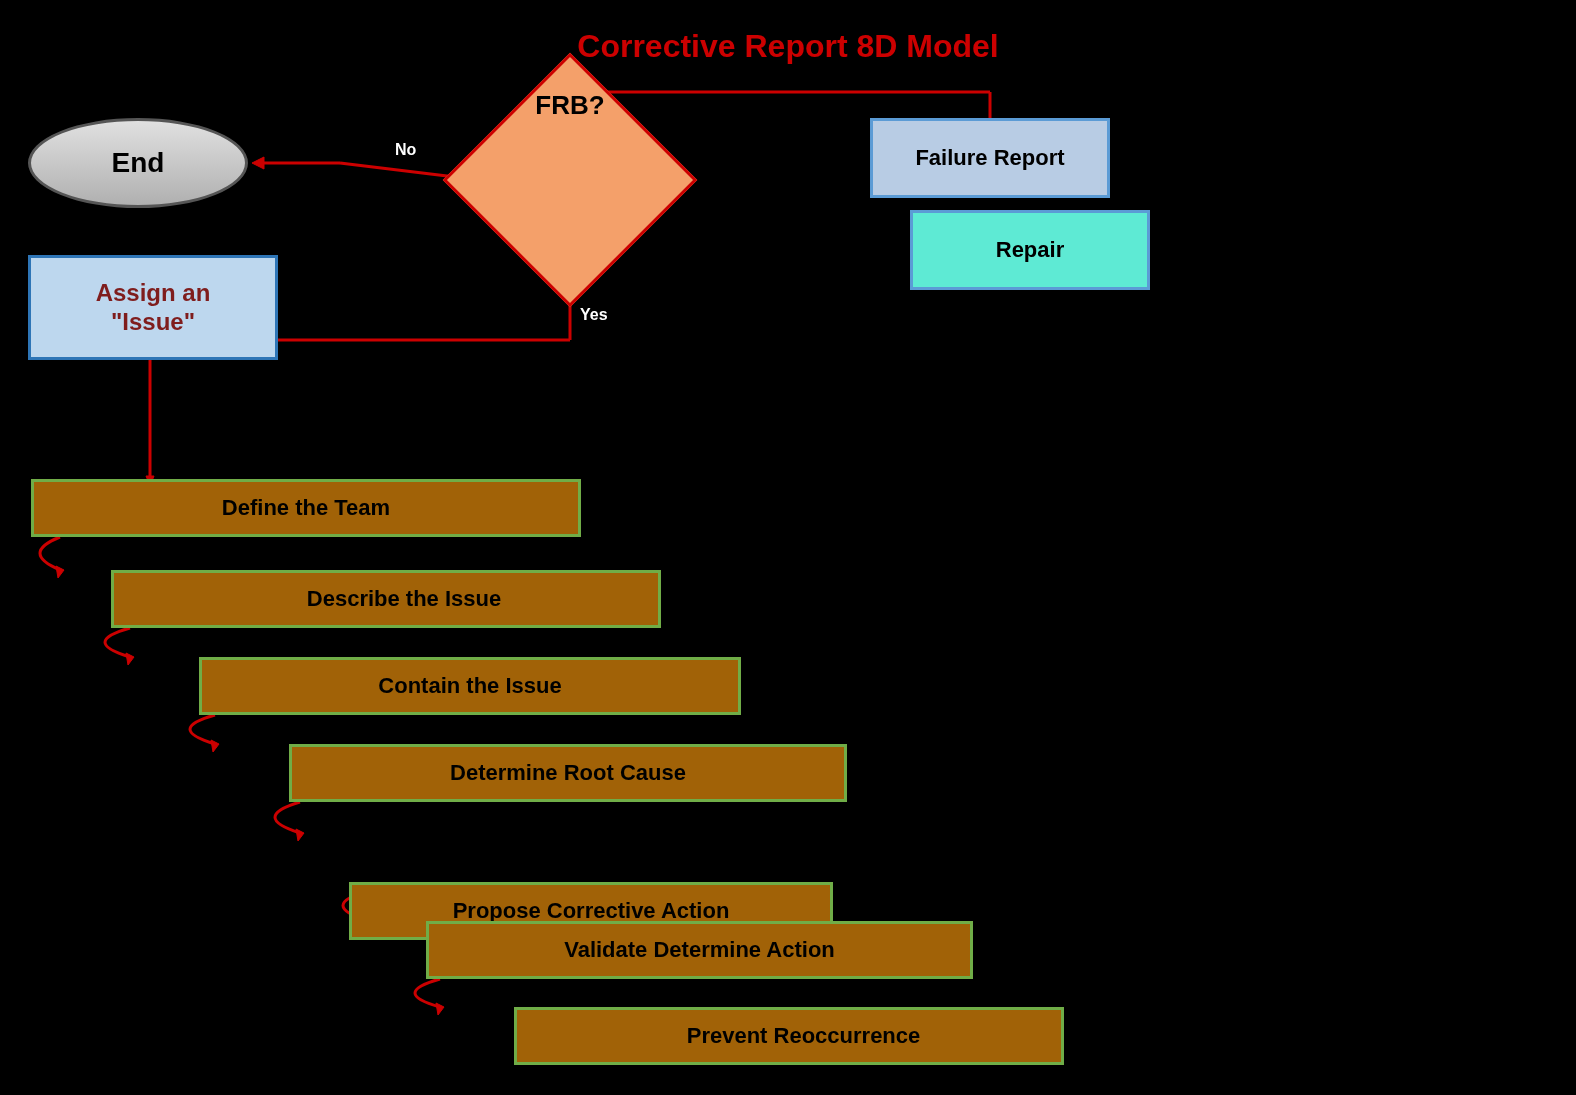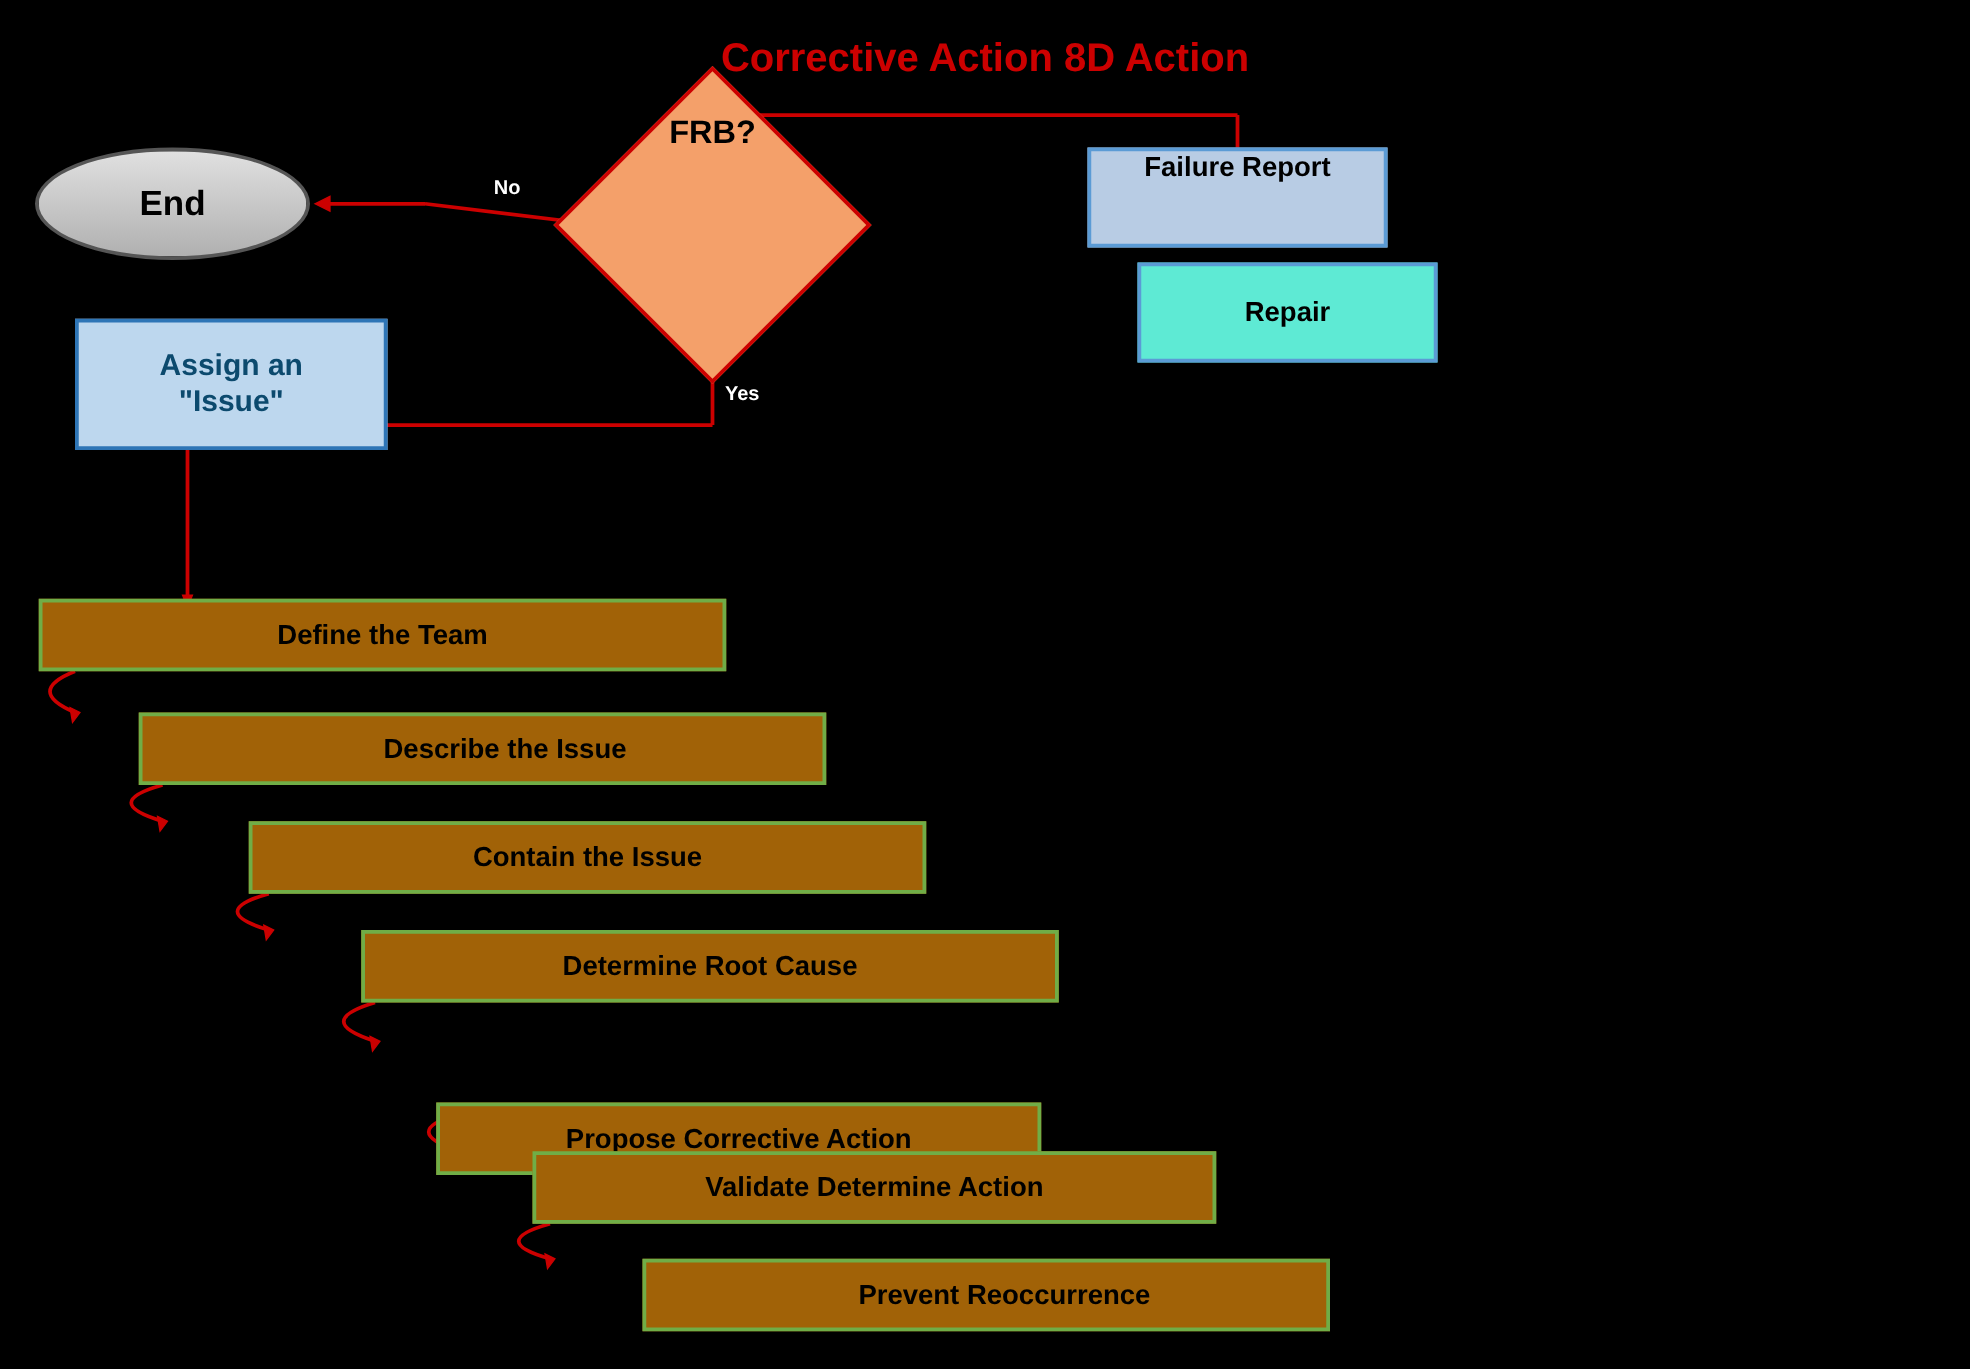--- a/index.html
+++ b/index.html
@@ -70,20 +70,21 @@
     
     .failure-report-box {
       position: absolute;
       top: 118px;
       left: 870px;
       width: 240px;
       height: 80px;
       background: #b8cce4;
       border: 3px solid #5b9bd5;
       display: flex;
+      align-items: center;
       justify-content: center;
       font-size: 22px;
       font-weight: bold;
       color: #000;
     }
     .repair-box {
       position: absolute;
       top: 210px;
       left: 910px;
       width: 240px;
@@ -104,24 +105,23 @@
       left: 28px;
       width: 250px;
       height: 105px;
       background: #bdd7ee;
       border: 3px solid #2e75b6;
       display: flex;
       align-items: center;
       justify-content: center;
       font-size: 24px;
       font-weight: bold;
-      color: #0c4a6e;
+      color: #7f1d1d;
       text-align: center;
       line-height: 1.2;
-      margin-left: 32px;
     }
     
     .process-box {
       position: absolute;
       background: #a16207;
       border: 3px solid #70ad47;
       display: flex;
       align-items: center;
       justify-content: center;
       font-size: 22px;
@@ -143,21 +143,21 @@
       width: 1576px;
       height: 1095px;
       pointer-events: none;
     }
   </style>
 </head>
 <body>
 
 <div id="diagram">
 
-  <div class="title">Corrective Action 8D Action</div>
+  <div class="title">Corrective Report 8D Model</div>
 
   <svg class="arrows">
 
     <line x1="990" y1="118" x2="990" y2="92" stroke="#c00" stroke-width="3"></line>
     <line x1="990" y1="92" x2="570" y2="92" stroke="#c00" stroke-width="3"></line>
     <polyline points="570,88 570,100 562,94" fill="#c00" stroke="#c00" stroke-width="1"></polyline>
     <polygon points="570,88 576,100 564,100" fill="#c00" stroke="#c00" stroke-width="1"></polygon>
 
     <line x1="480" y1="180" x2="340" y2="163" stroke="#c00" stroke-width="3"></line>
     <polygon points="252,163 264,157 264,169" fill="#c00" stroke="#c00" stroke-width="1"></polygon>

